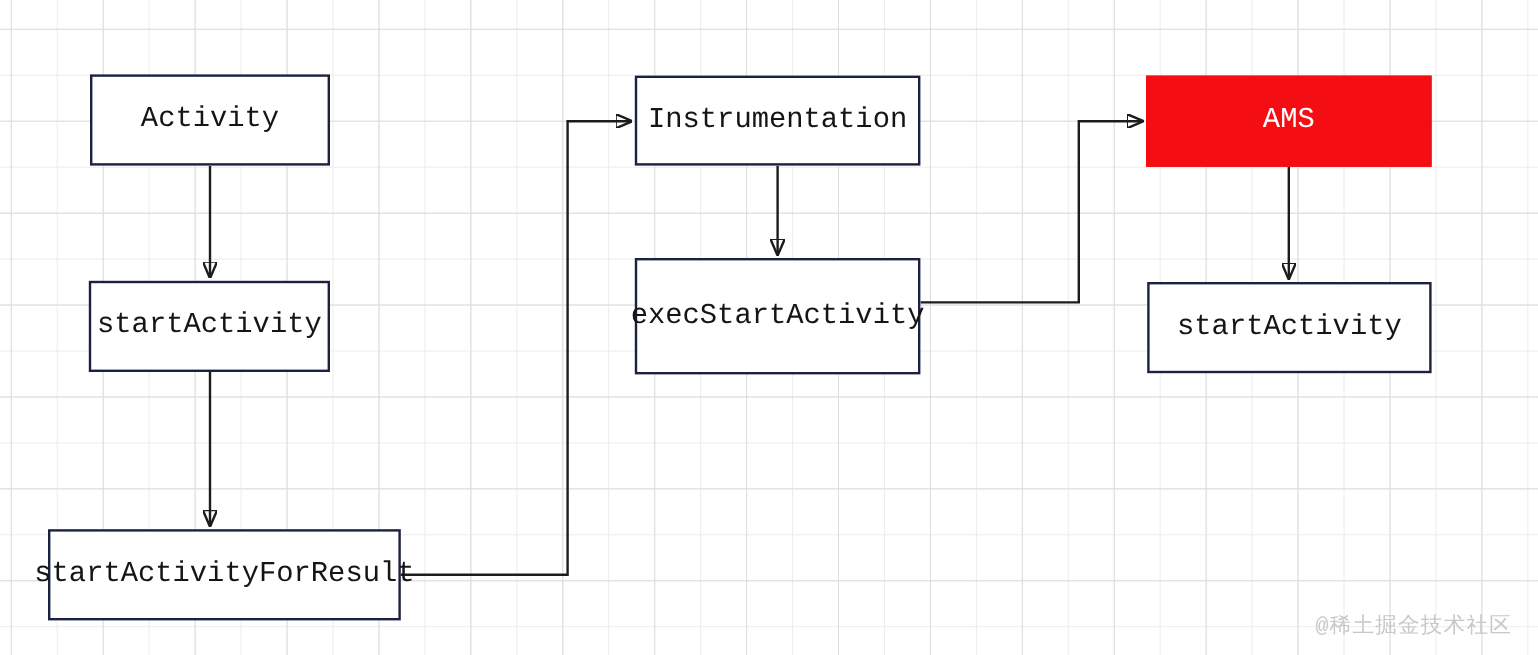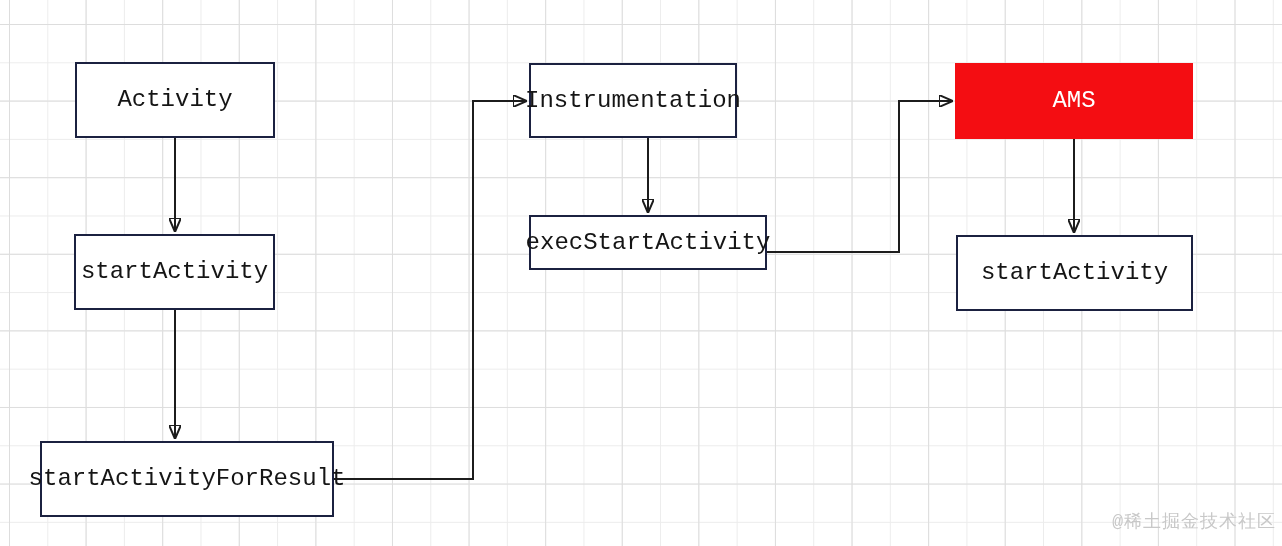--- a/index.html
+++ b/index.html
@@ -47,39 +47,39 @@
     z-index: 2;
   }
   .node.highlight {
     background: #f40d12;
     border-color: #f40d12;
     color: #ffffff;
   }
   #node-activity                { left: 75px;  top: 62px;  width: 200px; height: 76px; }
   #node-start-activity          { left: 74px;  top: 234px; width: 201px; height: 76px; }
   #node-start-activity-for-result { left: 40px; top: 441px; width: 294px; height: 76px; }
-  #node-instrumentation         { left: 529px; top: 63px;  width: 208px; height: 75px; }
-  #node-exec-start-activity     { left: 529px; top: 215px; width: 238px; height: 55px; }
+  #node-instrumentation         { left: 529px; top: 63px;  width: 238px; height: 75px; }
+  #node-exec-start-activity     { left: 529px; top: 215px; width: 238px; height: 97px; }
   #node-ams                     { left: 955px; top: 63px;  width: 238px; height: 76px; }
   #node-ams-start-activity      { left: 956px; top: 235px; width: 237px; height: 76px; }
 
   .edges {
     position: absolute;
     left: 0;
     top: 0;
     z-index: 1;
   }
   .edges path {
     fill: none;
     stroke: #1c1c1c;
     stroke-width: 2;
   }
   .watermark {
     position: absolute;
-    right: 6px;
+    right: 22px;
     bottom: 13px;
     font-size: 18px;
     color: #c8c8c8;
     letter-spacing: 1px;
     z-index: 3;
   }
 </style>
 </head>
 <body>
 

